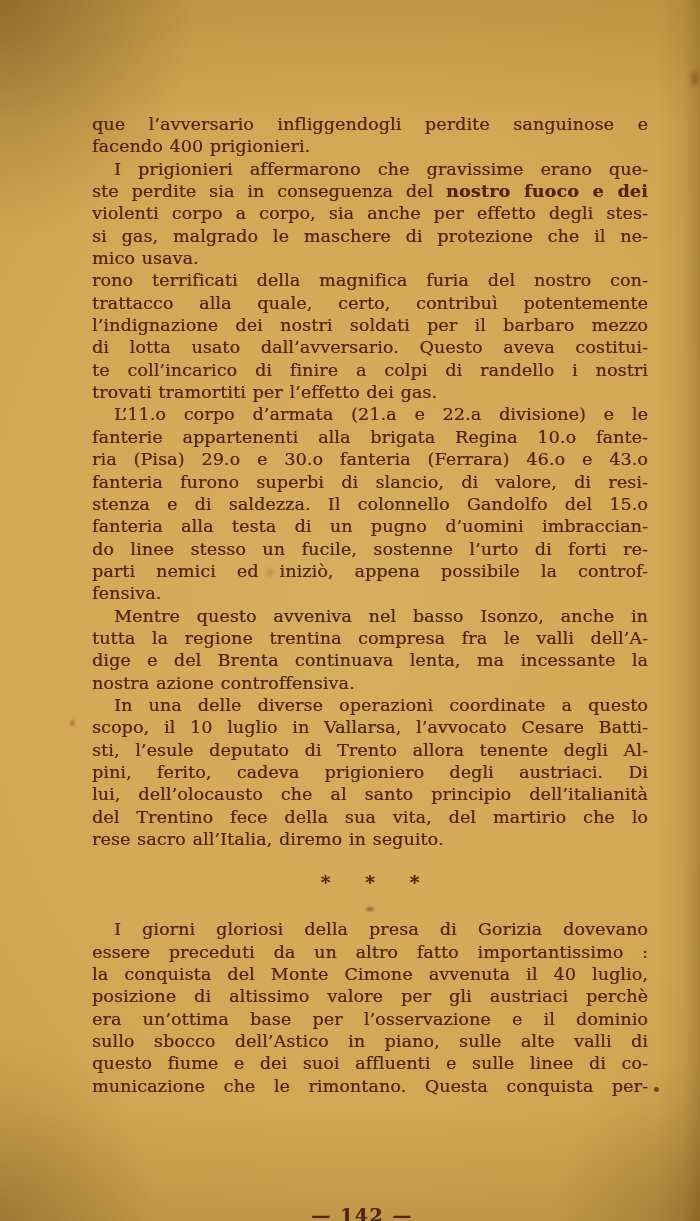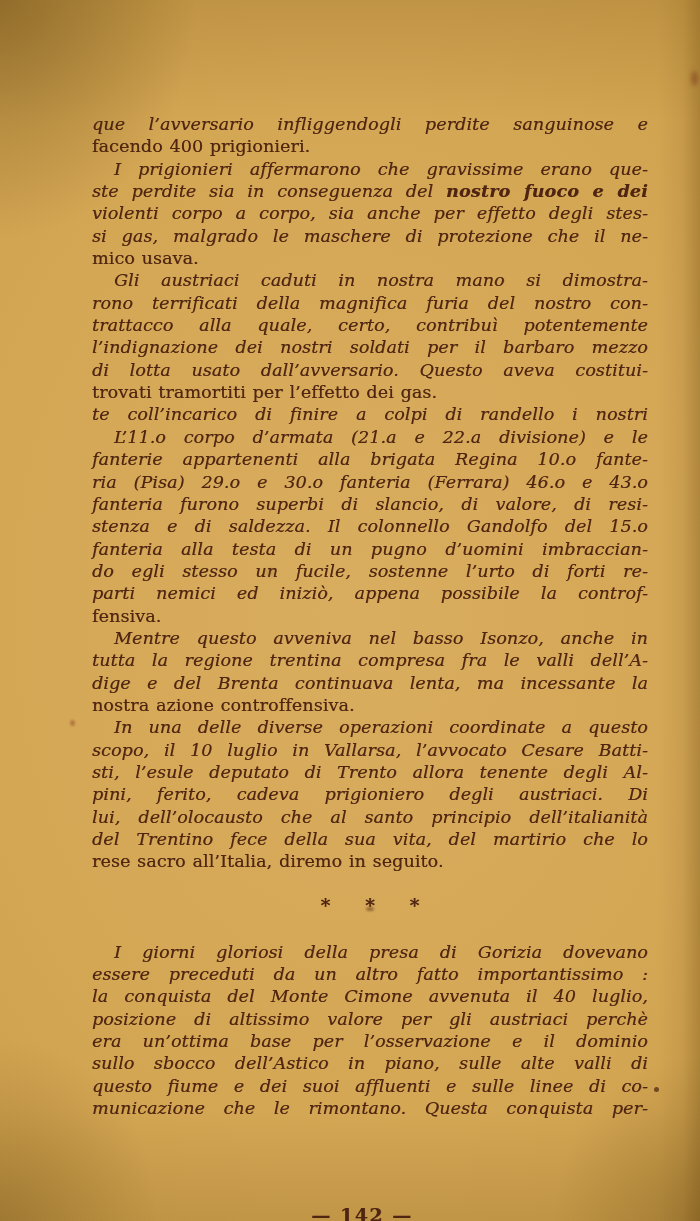--- a/index.html
+++ b/index.html
@@ -26,21 +26,20 @@
     font-size:17.5px;
     line-height:22.35px;
     letter-spacing:0.1px;
     word-spacing:1px;
     text-shadow:0.4px 0.2px 0 rgba(79,37,17,0.55);
     white-space:normal;
   }
   .line.just{
     text-align:justify;
     text-align-last:justify;
-    font-style:italic;
   }
   .line.indent{ text-indent:22px; }
   .ink-heavy{ font-weight:bold; letter-spacing:0.2px; }
   .separator{
     margin:22px 0 26px 0;
     height:20px; line-height:20px;
     text-align:center;
     font-size:19px; font-weight:bold;
     letter-spacing:14px;
     padding-left:14px; 
@@ -63,34 +62,33 @@
 <div class="page">
   <div class="text-col">
     <div id="section-0" class="section">
         <div class="line just">que l’avversario infliggendogli perdite sanguinose e</div>
         <div class="line">facendo 400 prigionieri.</div>
         <div class="line indent just">I prigionieri affermarono che gravissime erano que-</div>
         <div class="line just"><span>ste perdite sia in conseguenza del </span><span class="ink-heavy">nostro fuoco e dei</span></div>
         <div class="line just">violenti corpo a corpo, sia anche per effetto degli stes-</div>
         <div class="line just">si gas, malgrado le maschere di protezione che il ne-</div>
         <div class="line">mico usava.</div>
-        <div class="line indent just">Gli austriaci caduti in nostra mano si dimostra-</div>
         <div class="line just">rono terrificati della magnifica furia del nostro con-</div>
         <div class="line just">trattacco alla quale, certo, contribuì potentemente</div>
         <div class="line just">l’indignazione dei nostri soldati per il barbaro mezzo</div>
         <div class="line just">di lotta usato dall’avversario. Questo aveva costitui-</div>
+        <div class="line just">te coll’incarico di finire a colpi di randello i nostri</div>
         <div class="line">trovati tramortiti per l’effetto dei gas.</div>
-        <div class="line just">te coll’incarico di finire a colpi di randello i nostri</div>
         <div class="line indent just">L’11.o corpo d’armata (21.a e 22.a divisione) e le</div>
         <div class="line just">fanterie appartenenti alla brigata Regina 10.o fante-</div>
         <div class="line just">ria (Pisa) 29.o e 30.o fanteria (Ferrara) 46.o e 43.o</div>
         <div class="line just">fanteria furono superbi di slancio, di valore, di resi-</div>
         <div class="line just">stenza e di saldezza. Il colonnello Gandolfo del 15.o</div>
         <div class="line just">fanteria alla testa di un pugno d’uomini imbraccian-</div>
-        <div class="line just">do egli stesso un fucile, sostenne l’urto di forti re-</div>
+        <div class="line just">do linee stesso un fucile, sostenne l’urto di forti re-</div>
         <div class="line just">parti nemici ed iniziò, appena possibile la controf-</div>
         <div class="line">fensiva.</div>
         <div class="line indent just">Mentre questo avveniva nel basso Isonzo, anche in</div>
         <div class="line just">tutta la regione trentina compresa fra le valli dell’A-</div>
         <div class="line just">dige e del Brenta continuava lenta, ma incessante la</div>
         <div class="line">nostra azione controffensiva.</div>
         <div class="line indent just">In una delle diverse operazioni coordinate a questo</div>
         <div class="line just">scopo, il 10 luglio in Vallarsa, l’avvocato Cesare Batti-</div>
         <div class="line just">sti, l’esule deputato di Trento allora tenente degli Al-</div>
         <div class="line just">pini, ferito, cadeva prigioniero degli austriaci. Di</div>

